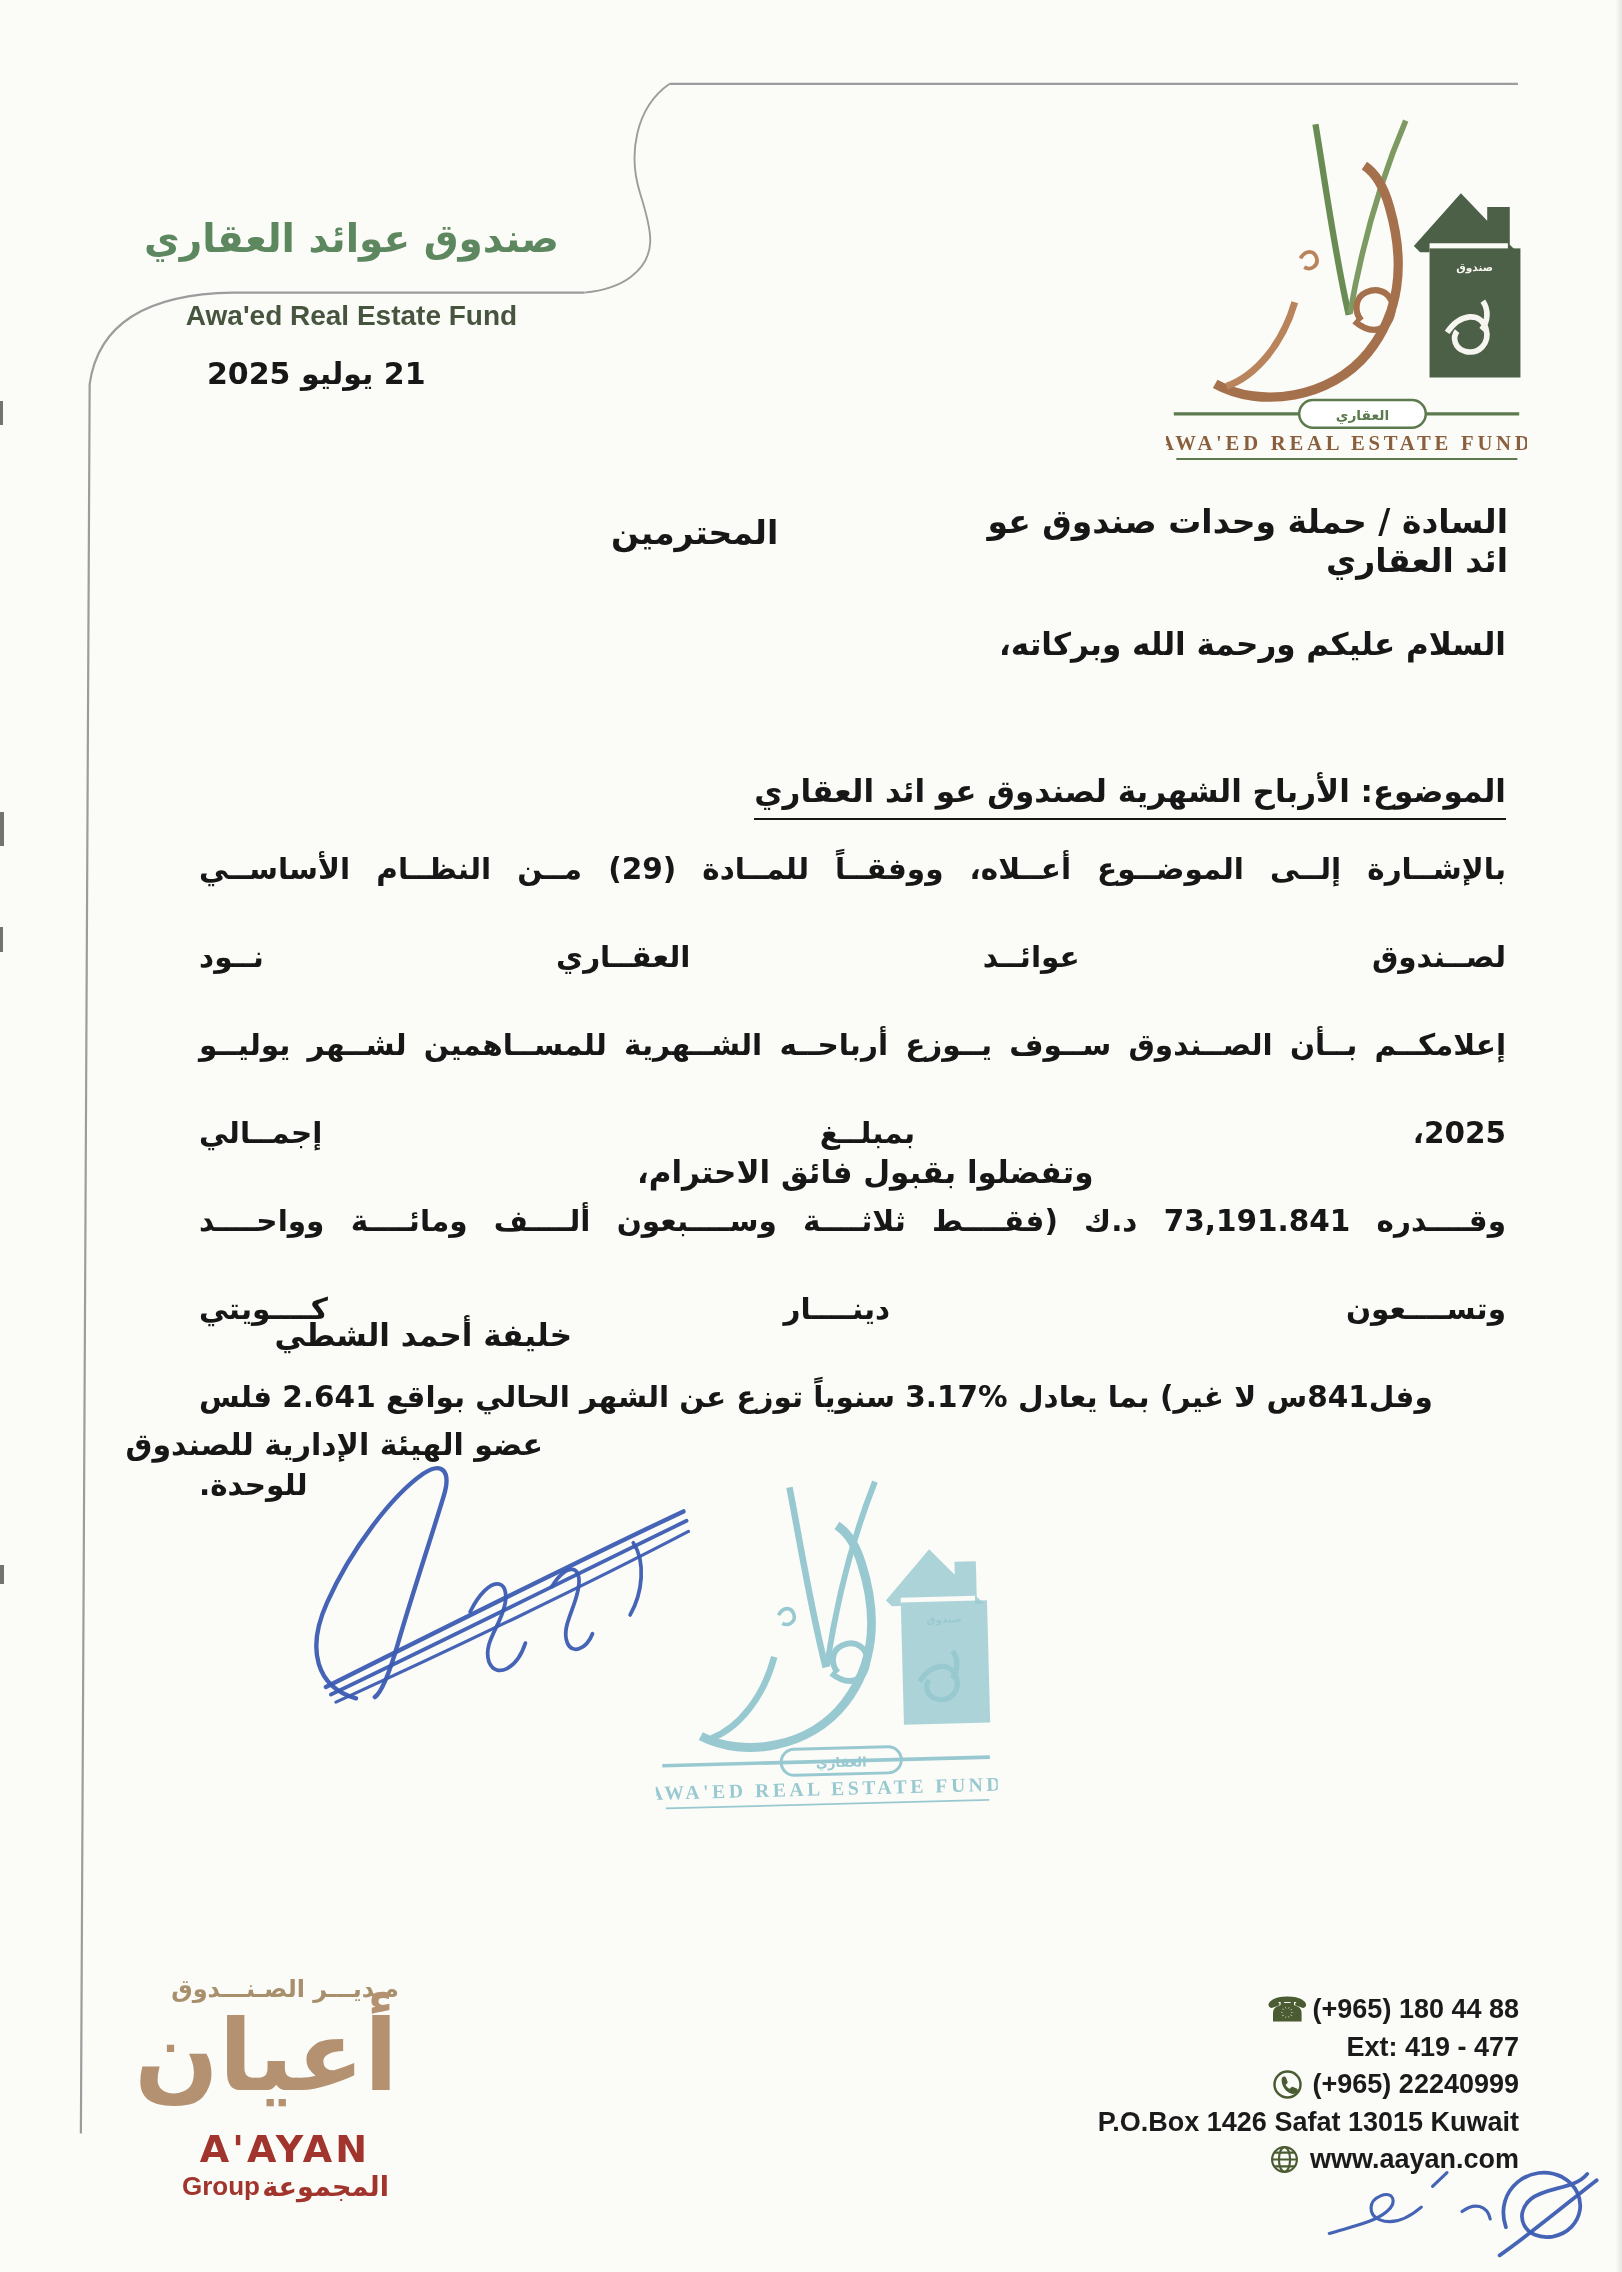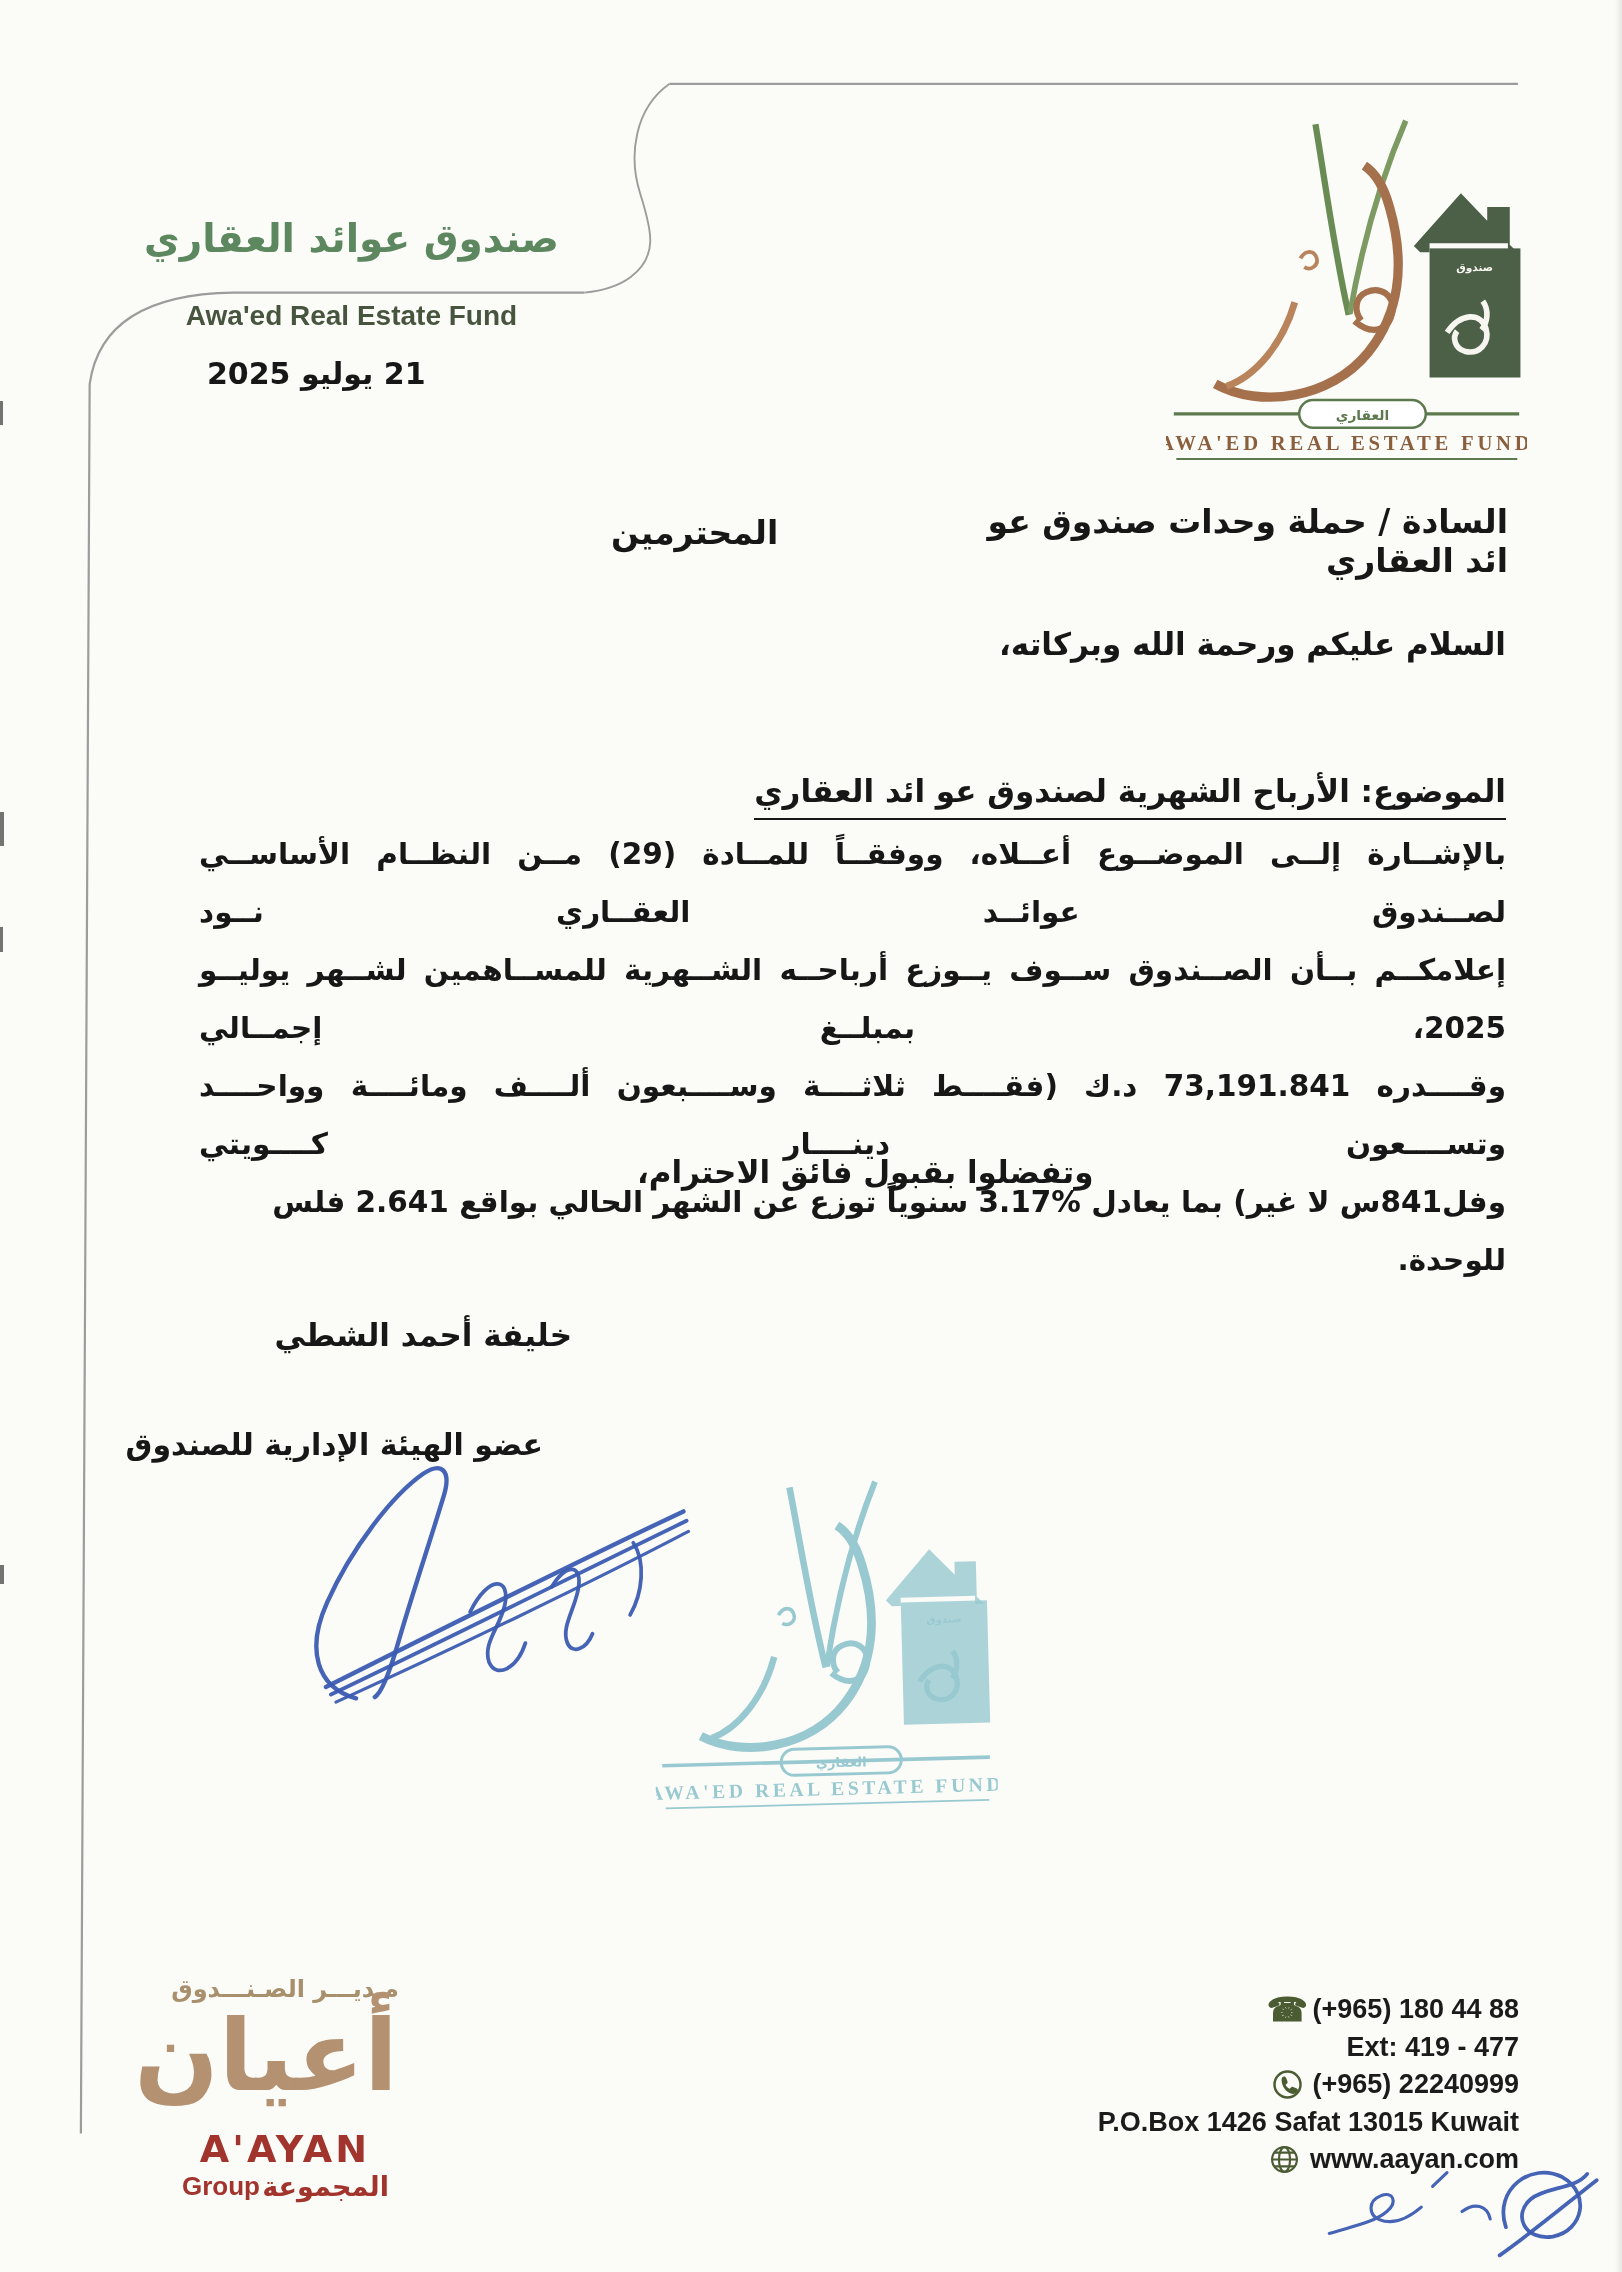--- a/index.html
+++ b/index.html
@@ -11,23 +11,23 @@
   
   .brand-ar{left:135px;top:216px;width:433px;text-align:center;font-size:39px;color:#5c875f;letter-spacing:0.6px;}
   .brand-en{left:135px;top:300px;width:433px;text-align:center;font-size:28px;color:#47553f;}
   .date-line{left:207px;top:356px;font-size:30px;direction:rtl;}
 
   
   .addressee-row{right:114px;top:502px;width:897px;direction:rtl;display:flex;align-items:flex-start;font-size:33px;}
   .addressee-row .honor{margin-right:185px;margin-top:11px;}
   .salutation{right:116px;top:626px;font-size:31px;direction:rtl;}
   .subject{right:116px;top:729px;font-size:31px;direction:rtl;border-bottom:2.5px solid #171717;padding-bottom:8.8px;margin-top:44px;}
-  .body-par{right:116px;top:825px;width:1307px;direction:rtl;font-size:29.5px;line-height:58px;}
+  .body-par{right:116px;top:825px;width:1307px;direction:rtl;font-size:29.5px;line-height:88px;}
   .body-par .jline{text-align:justify;text-align-last:justify;}
-  .body-par .lline{text-align:right;}
+  .body-par .lline{text-align:left;}
   .closing{left:637px;top:1126px;font-size:31px;direction:rtl;margin-top:28px;}
   .signer-name{right:1050px;top:1317px;font-size:31px;direction:rtl;}
   .signer-title{right:1079px;top:1427px;font-size:30px;direction:rtl;}
 
   
   .frame-svg{left:0;top:0;}
   .edge-right{right:0;top:0;width:7.5px;height:100%;background:linear-gradient(to left,#e2e2de,rgba(255,255,255,0));opacity:.85;}
   .edge-mark{left:0;background:#2a2a2a;opacity:.65;}
 
   

